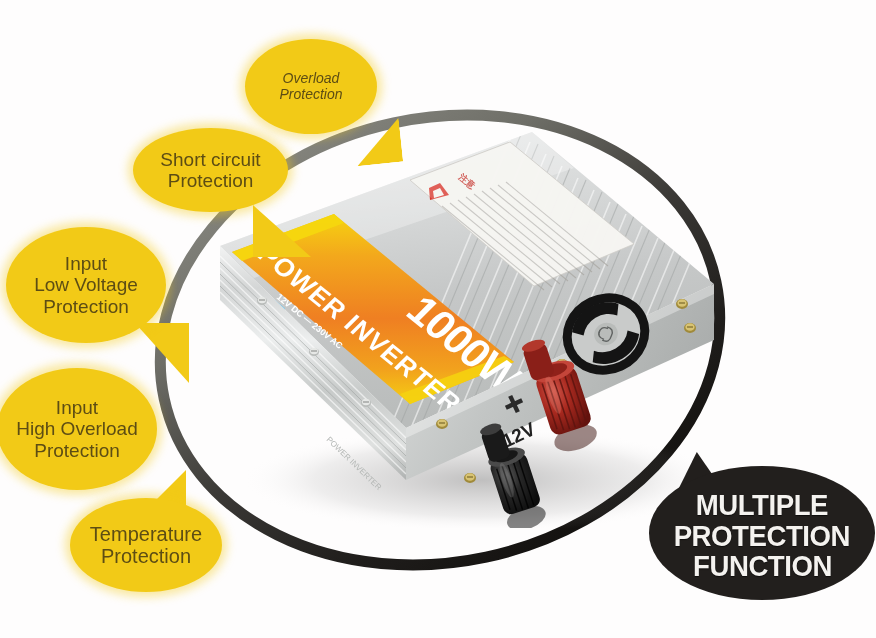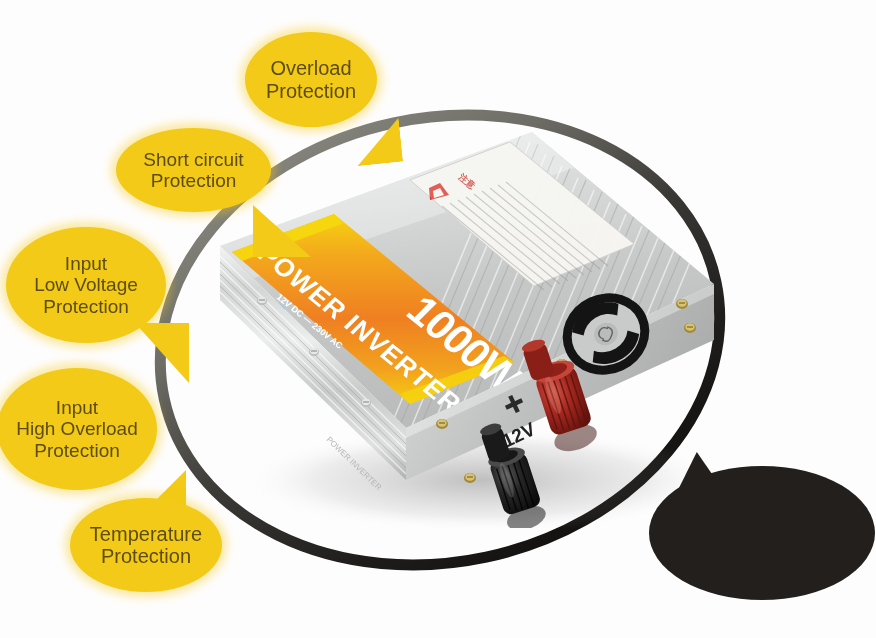--- a/index.html
+++ b/index.html
@@ -29,22 +29,22 @@
     background:#f2ca17;
     border-radius:50%;
     display:flex;align-items:center;justify-content:center;
     text-align:center;
     color:#5d4d14;
     line-height:1.12;
     box-shadow:0 0 10px 5px rgba(242,202,23,.40);
   }
   .bub span{display:block;padding:0 6px;}
 
-  .b-overload{left:245px;top:32px;width:132px;height:95px;font-size:20px;}
-  .b-short   {left:116px;top:128px;width:155px;height:84px;font-size:19px;align-items:center;}
+  .b-overload{left:245px;top:39px;width:132px;height:95px;font-size:14px;font-style:italic;}
+  .b-short   {left:133px;top:128px;width:155px;height:84px;font-size:19px;align-items:center;}
   .b-low     {left:6px;top:227px;width:160px;height:116px;font-size:19px;}
   .b-high    {left:-3px;top:368px;width:160px;height:122px;font-size:19px;}
   .b-temp    {left:70px;top:498px;width:152px;height:94px;font-size:20px;}
 
   
   .tail{position:absolute;background:#f2ca17;}
   .t1{left:355px;top:120px;width:46px;height:44px;
       clip-path:polygon(0% 100%,100% 0%,100% 100%);
       transform:rotate(-6deg);filter:blur(.4px);}
   .t2{left:253px;top:205px;width:58px;height:52px;
@@ -403,15 +403,20 @@
   <div class="bub b-temp">
     <span>
       <span>Temperature</span>
       <span>Protection</span>
     </span>
   </div>
 
   <div class="badge">
     <div class="badge-tail"></div>
     <div class="badge-ell"></div>
+    <div class="badge-txt">
+      <div>MULTIPLE</div>
+      <div>PROTECTION</div>
+      <div>FUNCTION</div>
+    </div>
   </div>
 
 </div>
 
 </body></html>

